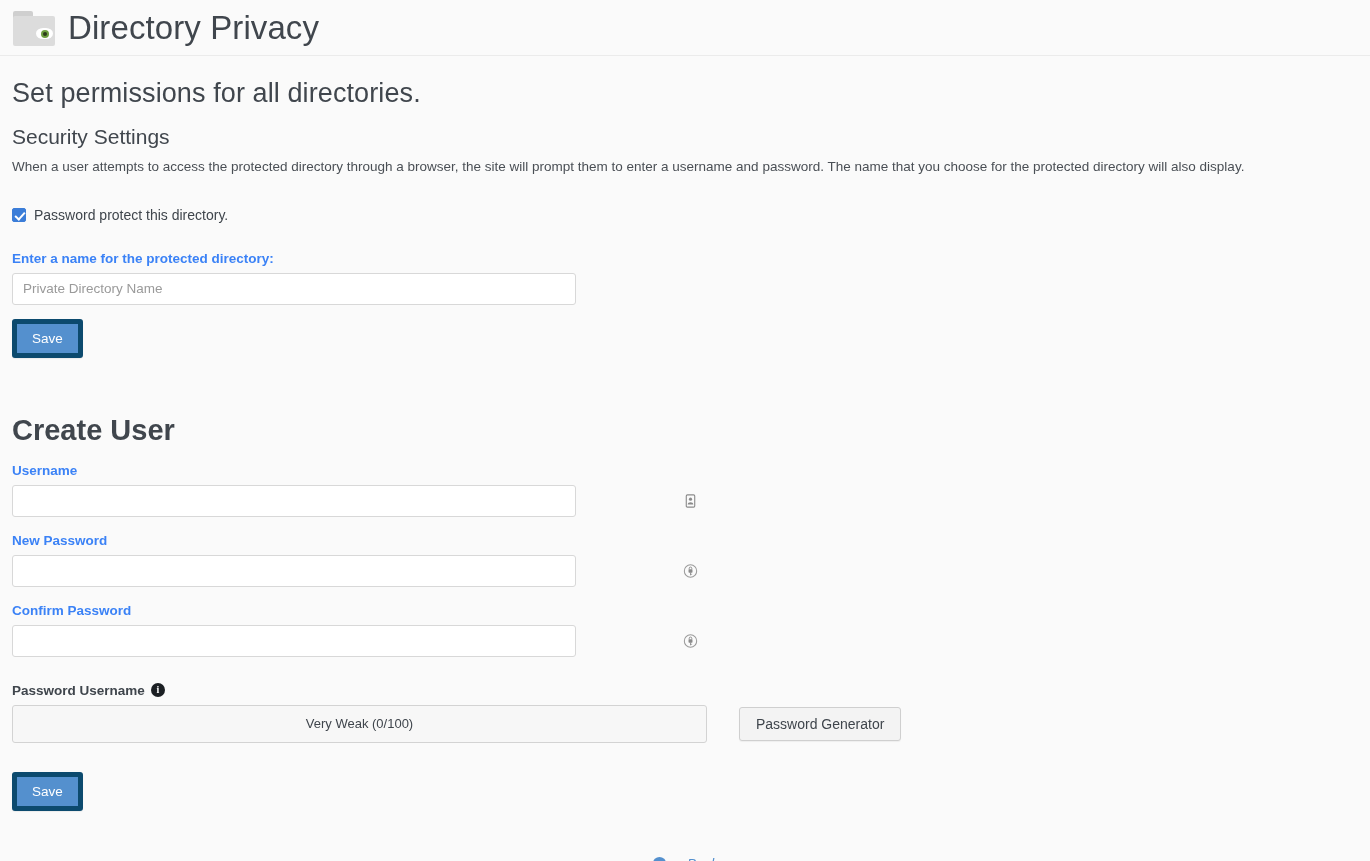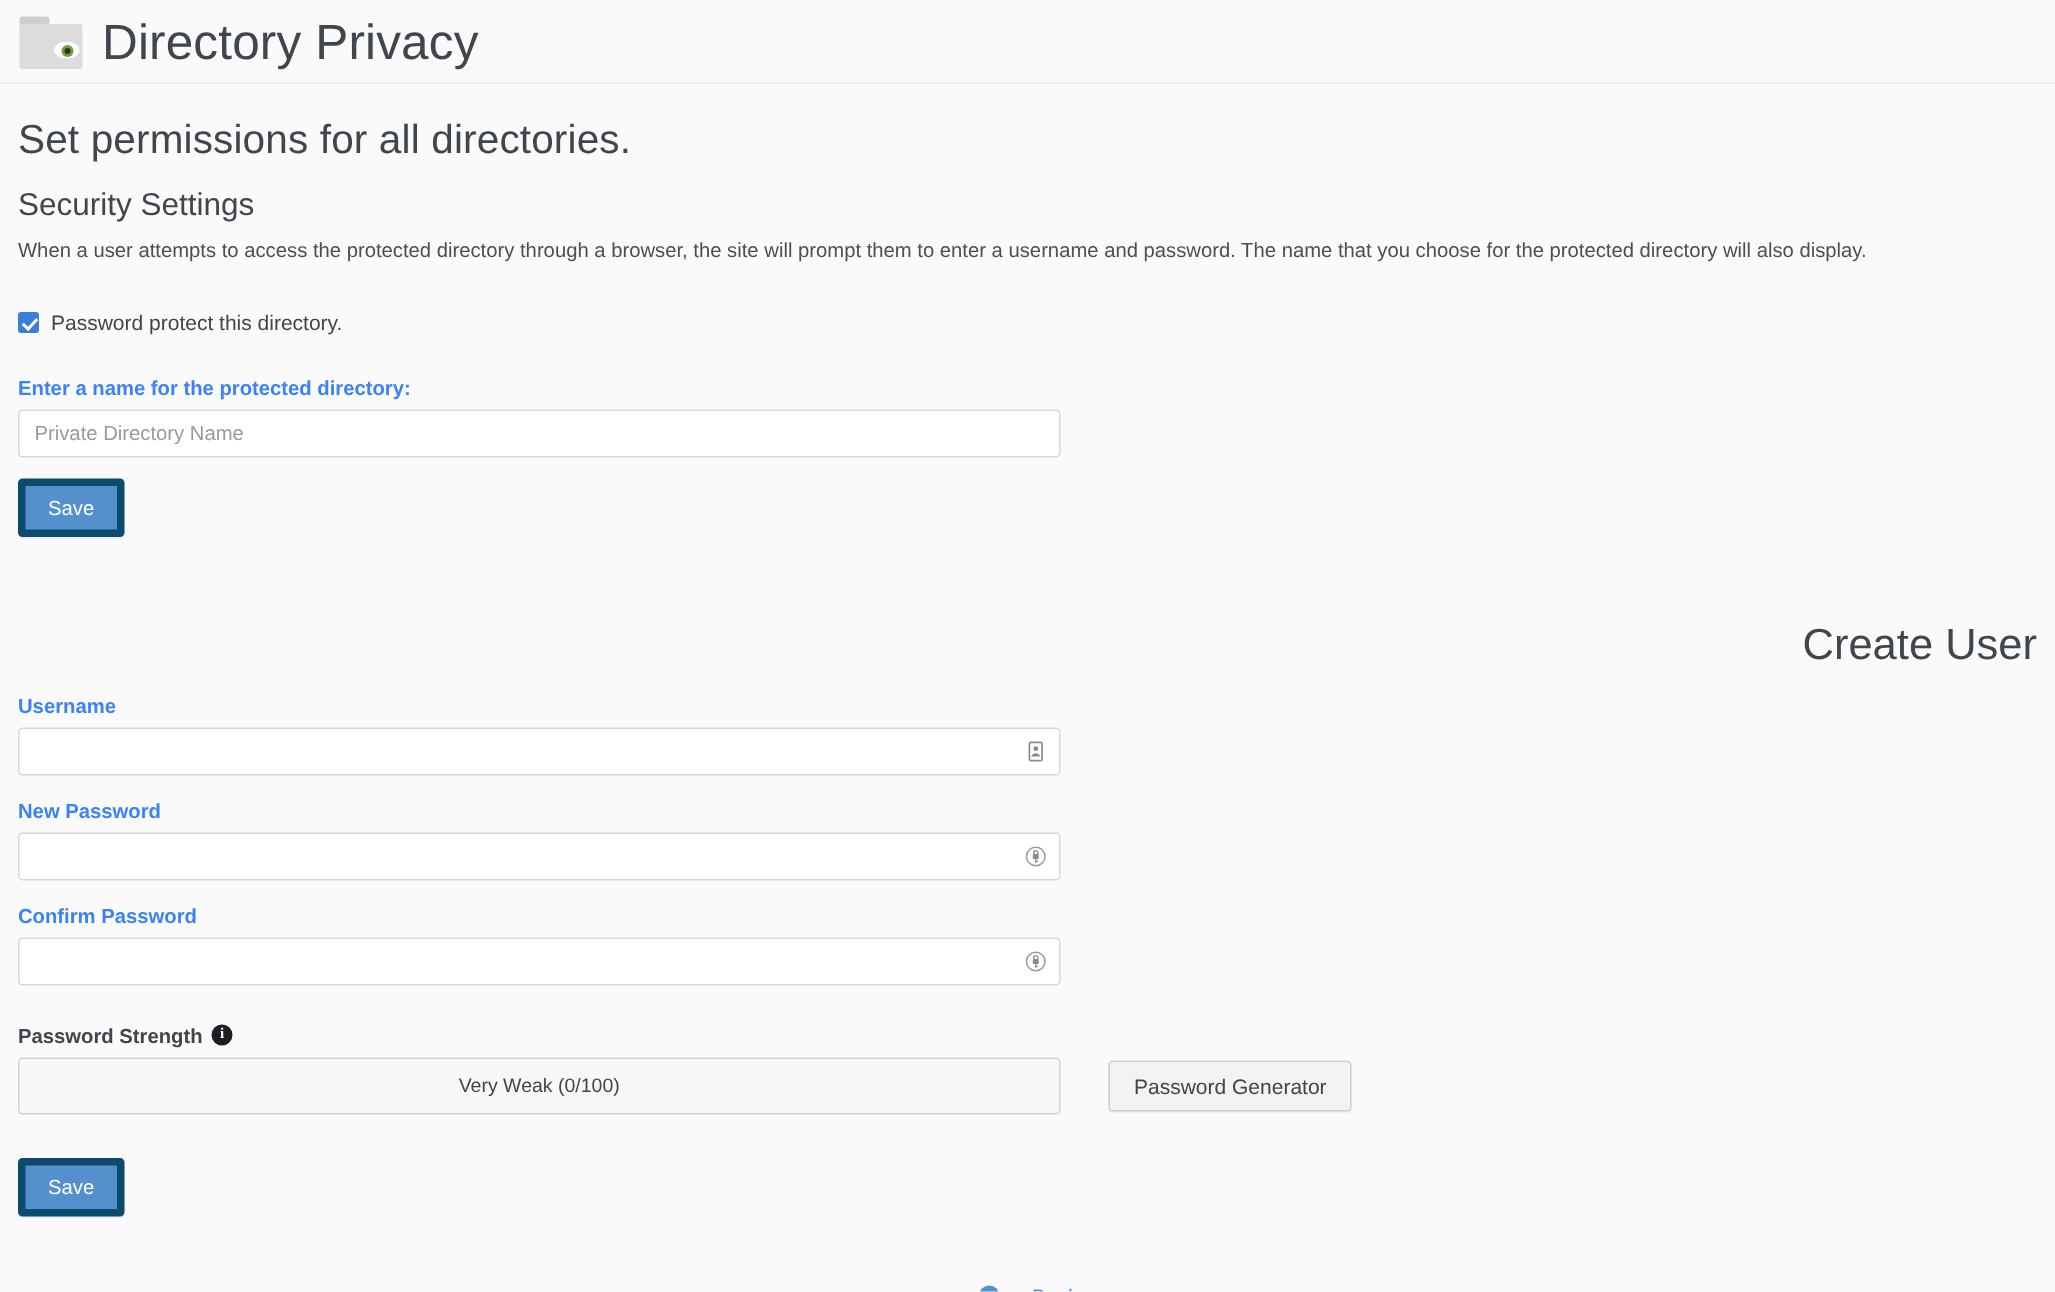--- a/index.html
+++ b/index.html
@@ -125,21 +125,21 @@
 
   .field-label {
     font-size: 13.5px;
     font-weight: bold;
     color: #3b82f6;
     margin: 28px 0 7px 0;
   }
   .field-label.tight { margin-top: 16px; }
 
   .text-input {
-    width: 695px;
+    width: 564px;
     height: 32px;
     border: 1px solid #d8d8d8;
     border-radius: 3px;
     background: #fff;
     font-family: "Liberation Sans", sans-serif;
     font-size: 13.5px;
     color: #3f454c;
     padding: 0 30px 0 10px;
     outline: none;
   }
@@ -179,24 +179,23 @@
     padding: 8px 16px;
     border-radius: 3px;
     cursor: pointer;
     box-shadow: 0 1px 1px rgba(0,0,0,0.05);
   }
 
   .save-row-1 { margin-top: 14px; }
 
   .big-head {
     font-size: 29px;
-    font-weight: 400;
+    font-weight: 700;
     color: #40464d;
     margin: 56px 0 0 0;
-    text-align: right;
   }
 
   
   .strength-label-row {
     display: flex;
     align-items: center;
     gap: 6px;
     margin: 26px 0 7px 0;
   }
   .strength-label {
@@ -329,21 +328,21 @@
         <circle cx="8" cy="8" r="6.6" fill="none" stroke="#9a9a9a" stroke-width="1.1"></circle>
         <rect x="5.9" y="6.2" width="4.2" height="3.6" rx="0.7" fill="#8a8a8a"></rect>
         <path d="M6.6 6.2v-1a1.4 1.4 0 0 1 2.8 0v1" fill="none" stroke="#8a8a8a" stroke-width="1"></path>
         <rect x="7.6" y="9.6" width="0.9" height="3" fill="#8a8a8a"></rect>
         <rect x="7.6" y="11" width="2.1" height="0.8" fill="#8a8a8a"></rect>
       </svg>
     </span>
   </div>
 
   <div class="strength-label-row">
-    <span class="strength-label">Password Strength</span>
+    <span class="strength-label">Password Username</span>
     <span class="info-icon">i</span>
   </div>
 
   <div class="strength-row">
     <div class="strength-bar">
       <span>Very Weak (0/100)</span>
     </div>
     <div class="gen-btn-wrap">
       <button class="btn-default">Password Generator</button>
     </div>

